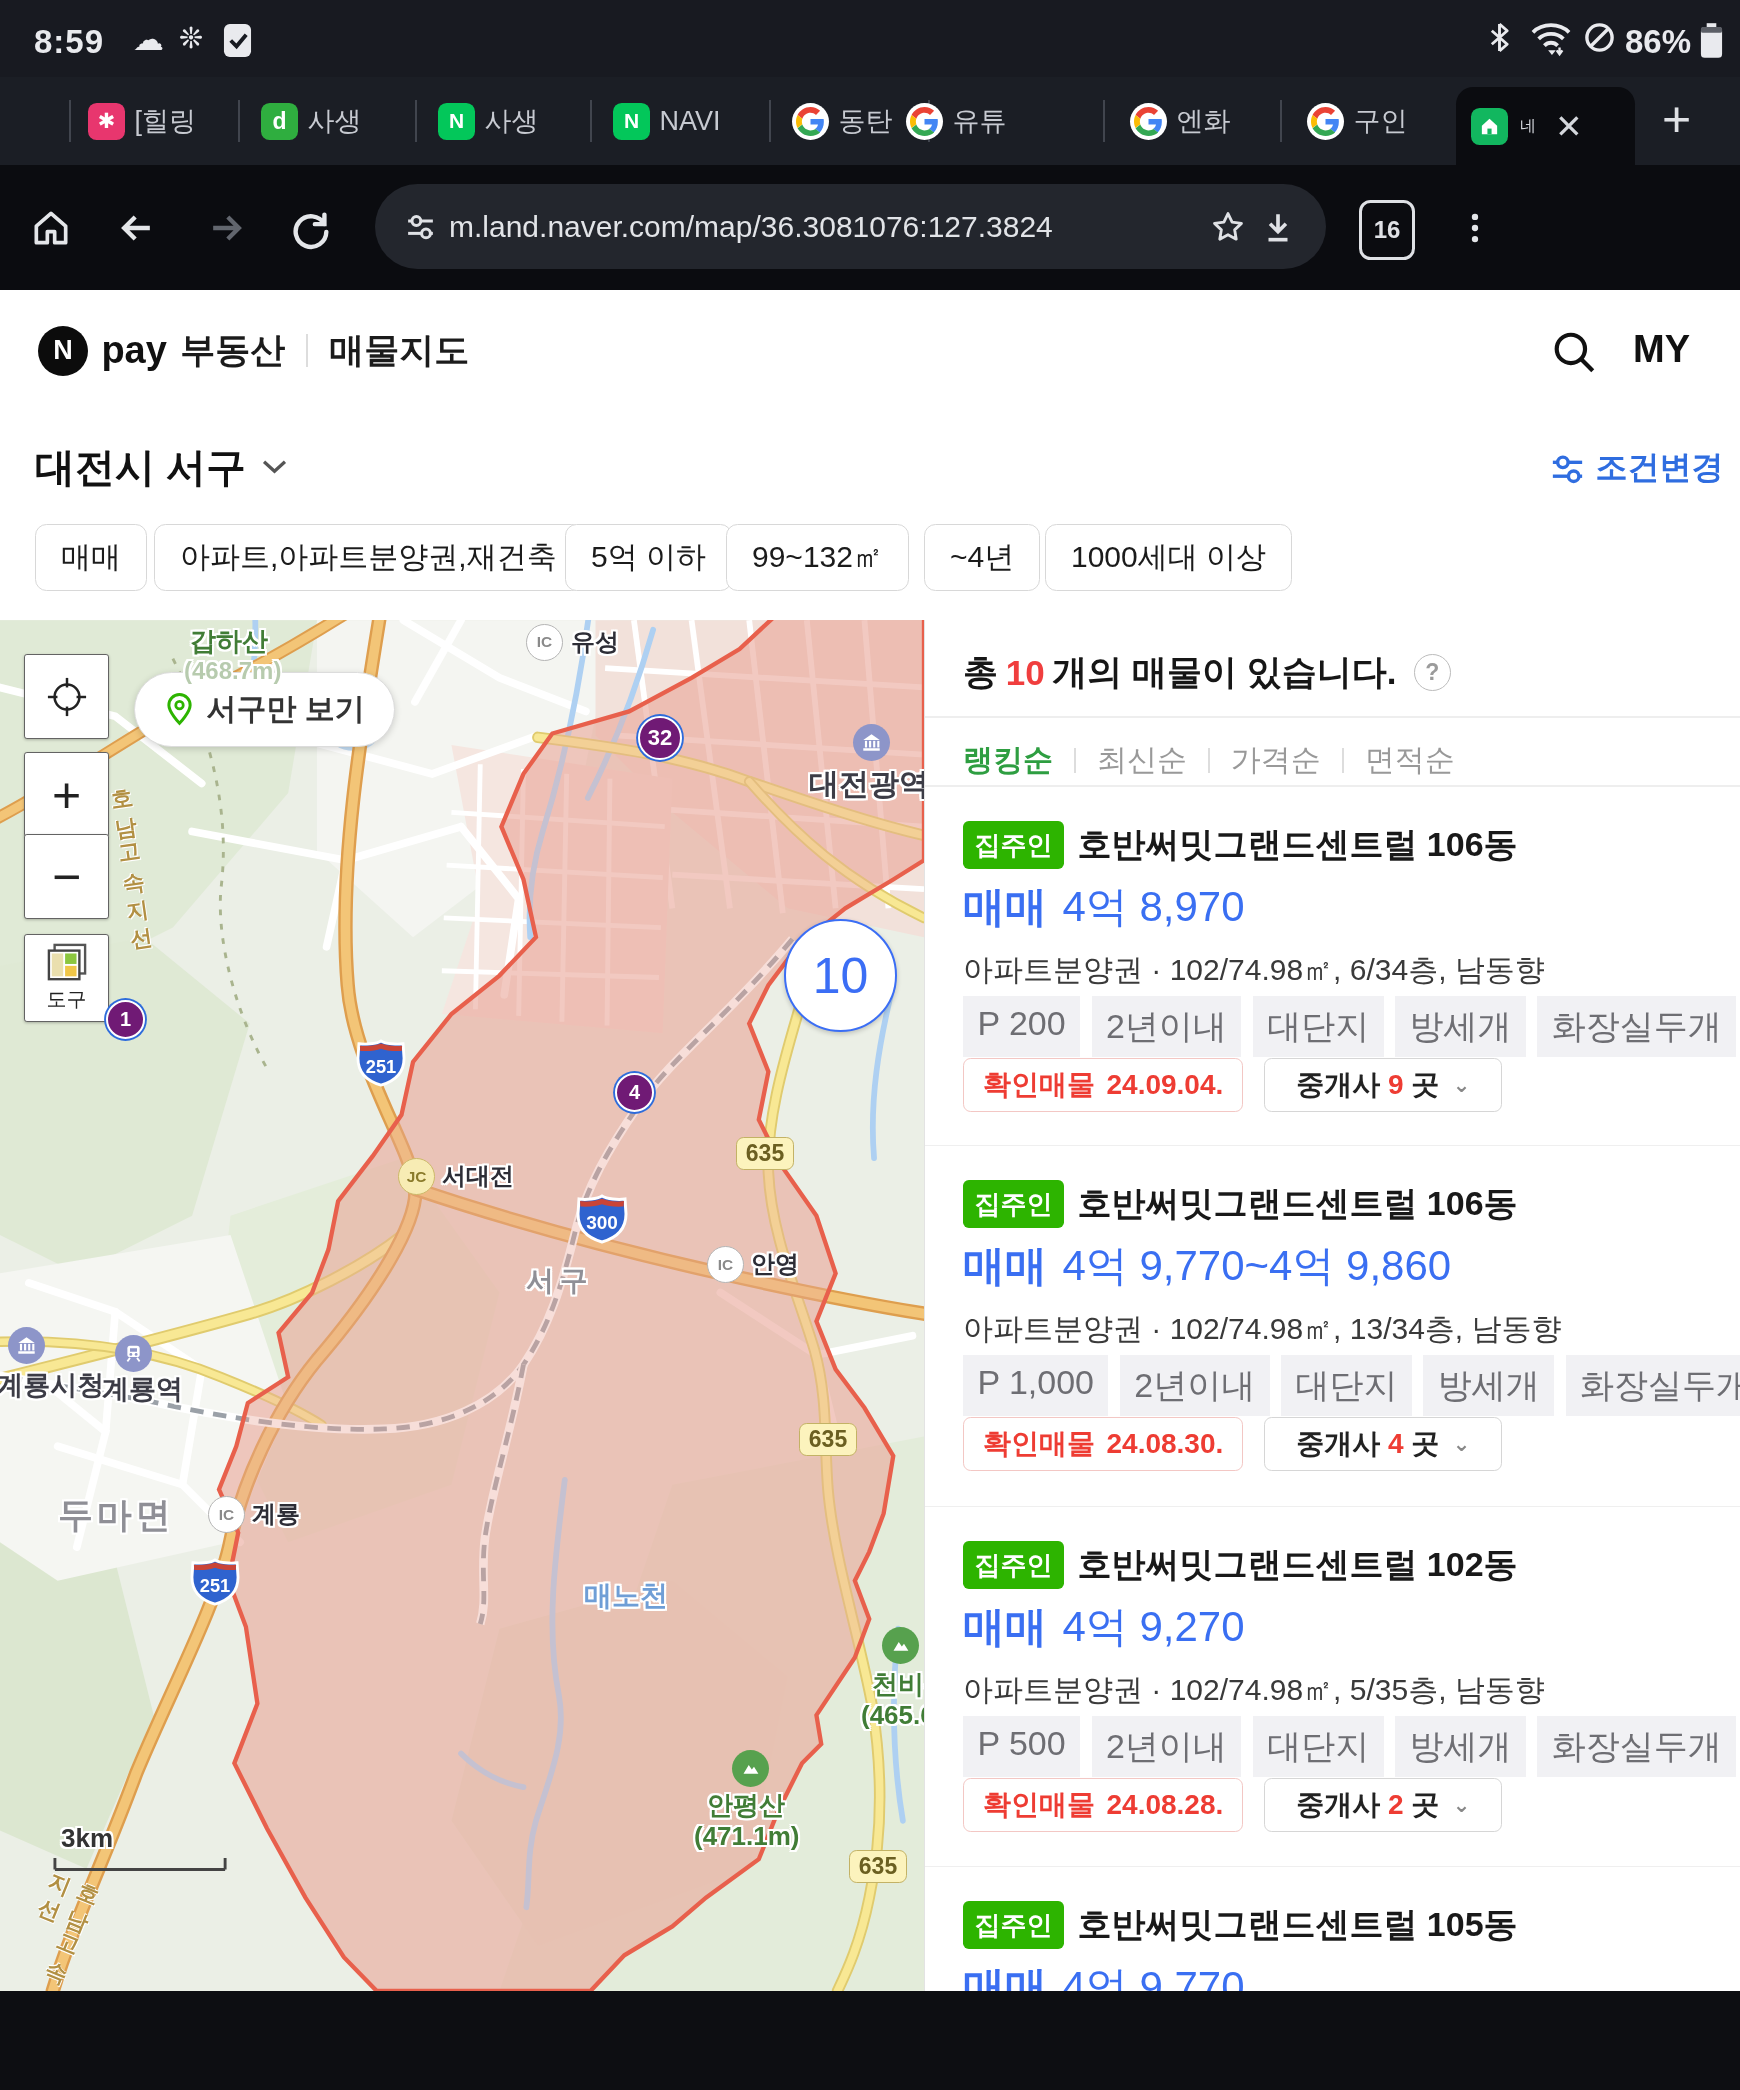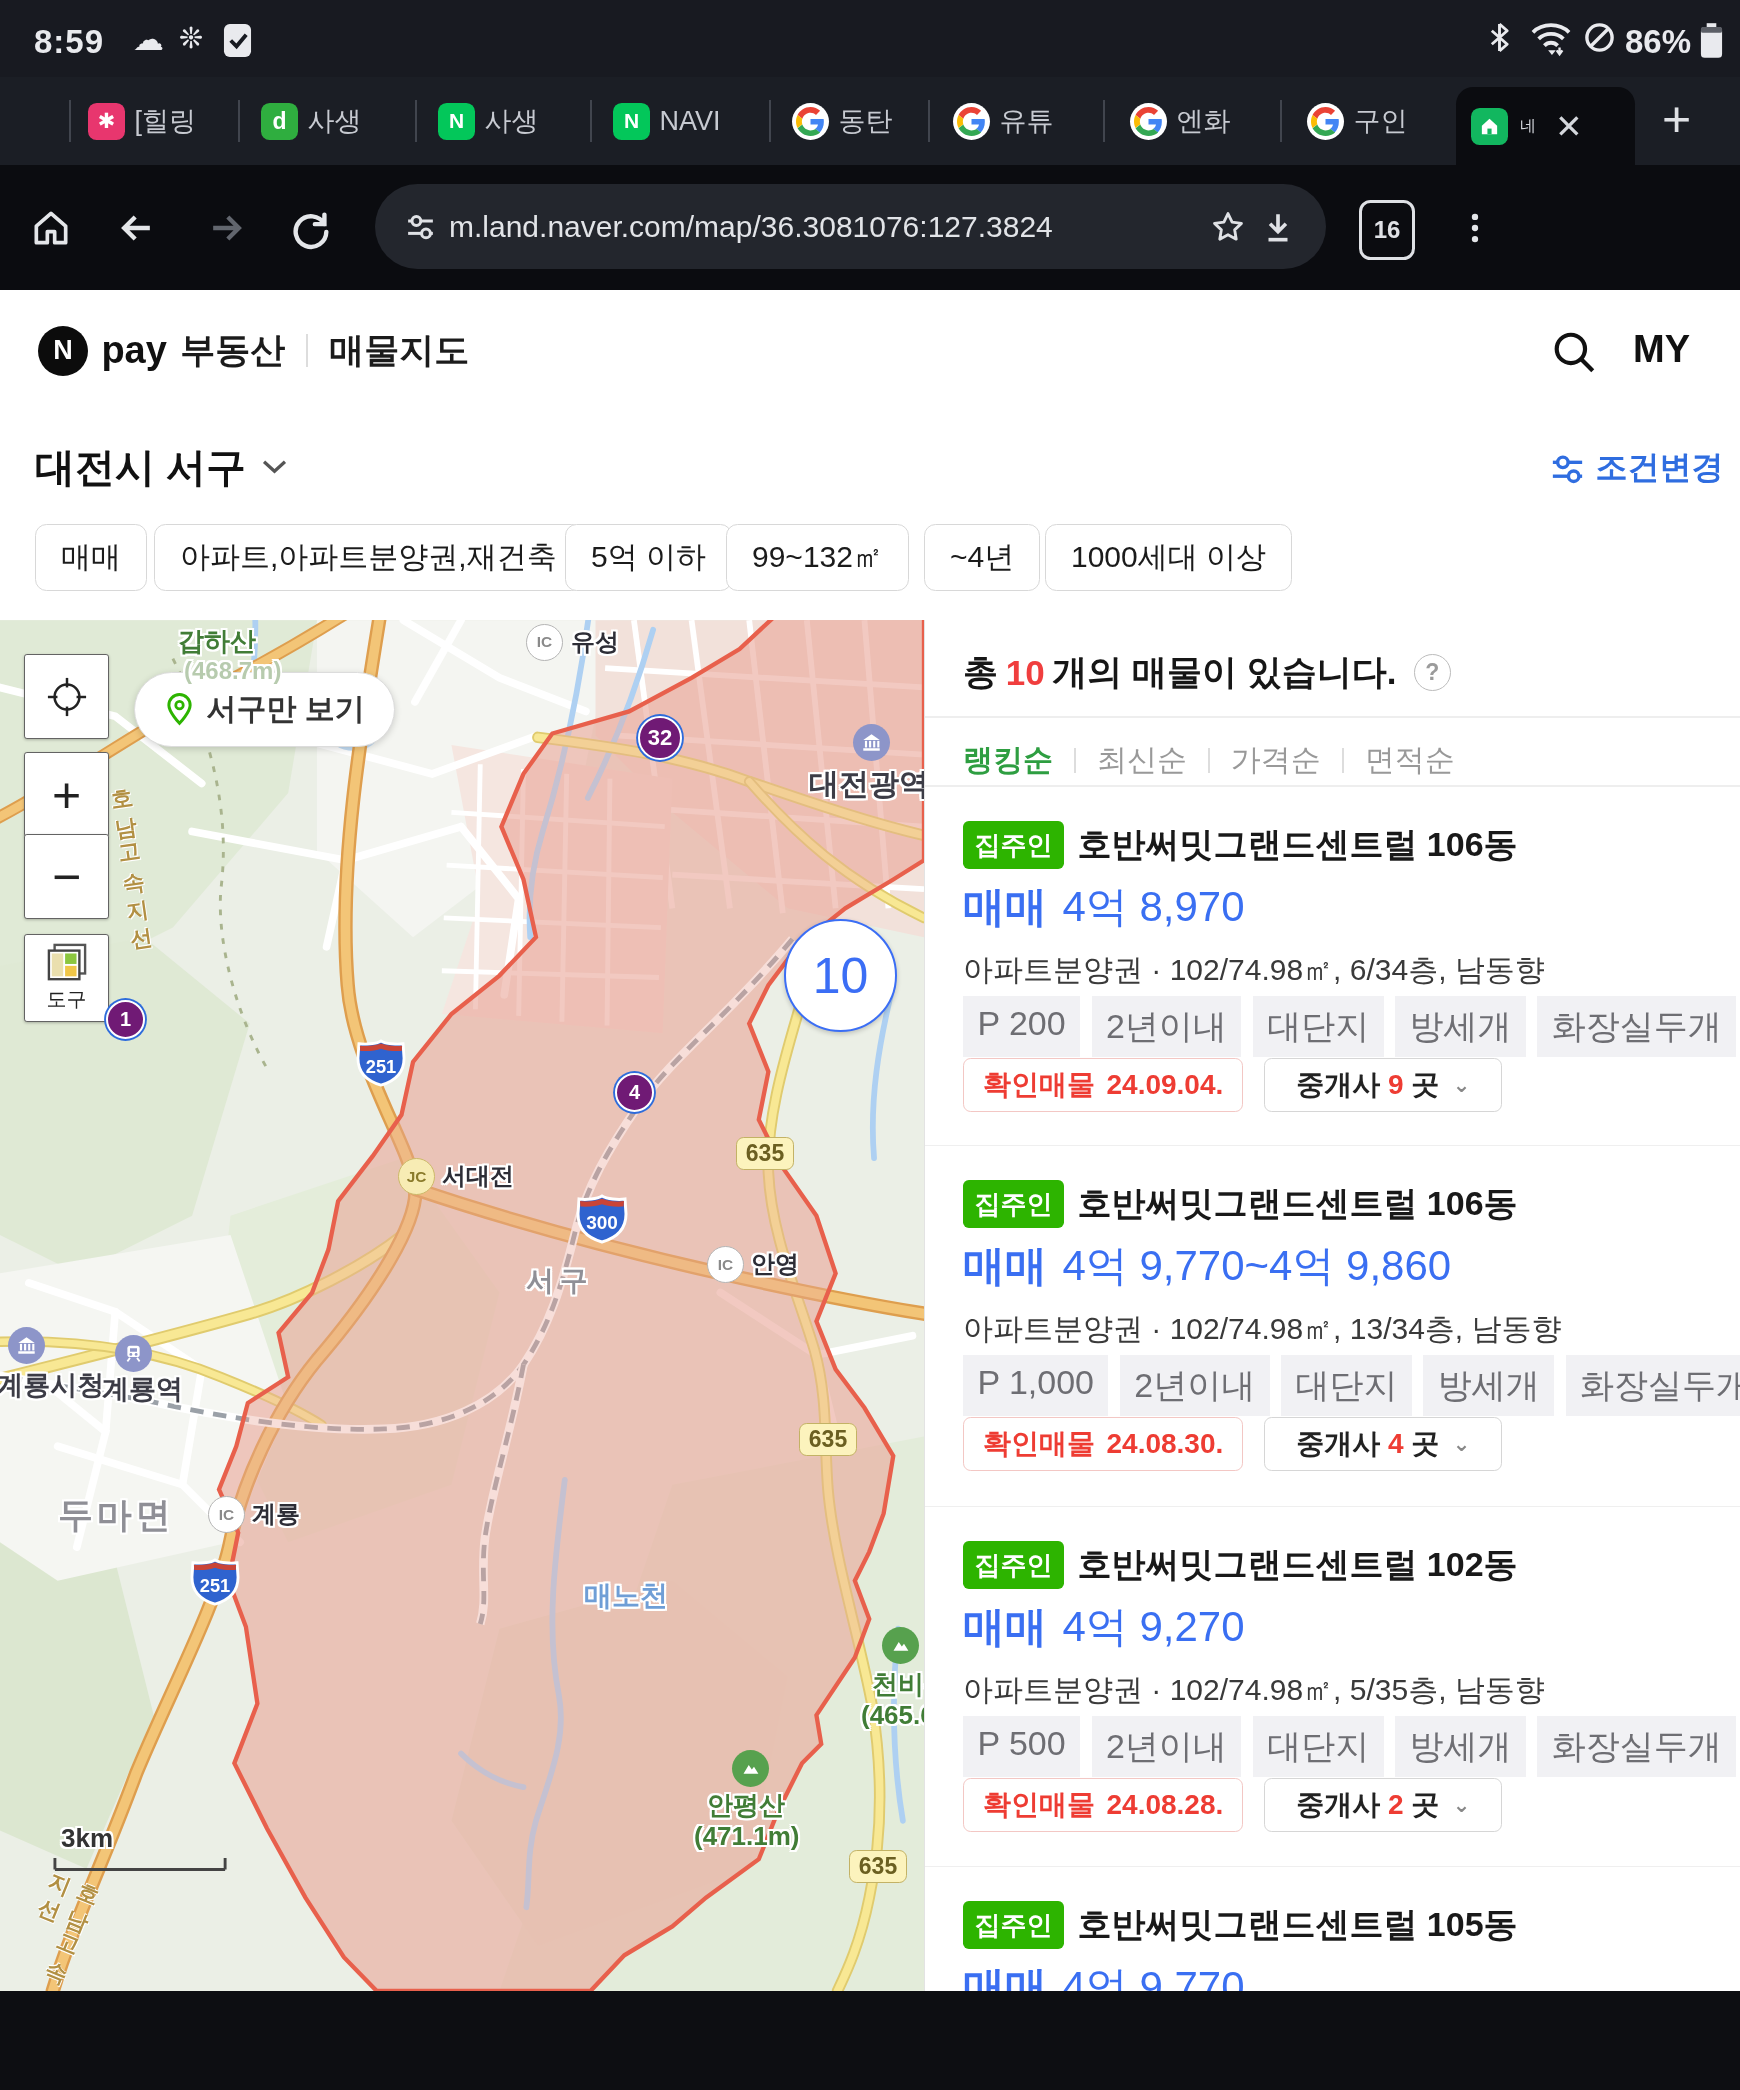--- a/index.html
+++ b/index.html
@@ -177,21 +177,21 @@
         <svg width="29" height="29" viewBox="0 0 48 48">
             <path fill="#EA4335" d="M24 9.5c3.5 0 6.6 1.2 9.1 3.6l6.8-6.8C35.7 2.4 30.2 0 24 0 14.6 0 6.5 5.4 2.6 13.2l7.9 6.2C12.4 13.5 17.7 9.5 24 9.5z"></path>
             <path fill="#4285F4" d="M46.1 24.5c0-1.6-.1-3.1-.4-4.5H24v9h12.4c-.5 2.9-2.2 5.4-4.7 7.1l7.6 5.9c4.4-4.1 6.8-10.1 6.8-17.5z"></path>
             <path fill="#FBBC05" d="M10.5 28.6c-.5-1.5-.8-3-.8-4.6s.3-3.1.8-4.6l-7.9-6.2C1 16.1 0 19.9 0 24s1 7.9 2.6 10.8l7.9-6.2z"></path>
             <path fill="#34A853" d="M24 48c6.5 0 11.9-2.1 15.9-5.8l-7.6-5.9c-2.1 1.4-4.9 2.4-8.3 2.4-6.3 0-11.6-4-13.5-9.6l-7.9 6.2C6.5 42.6 14.6 48 24 48z"></path>
           </svg>
       </span>
       <span class="lbl">동탄</span>
     </div>
     <div class="tab-divider" style="left:928px;"></div>
-    <div class="tab" style="left:953px;">
+    <div class="tab" style="left:906px;">
       <span class="favicon fav-g">
         <svg width="29" height="29" viewBox="0 0 48 48">
             <path fill="#EA4335" d="M24 9.5c3.5 0 6.6 1.2 9.1 3.6l6.8-6.8C35.7 2.4 30.2 0 24 0 14.6 0 6.5 5.4 2.6 13.2l7.9 6.2C12.4 13.5 17.7 9.5 24 9.5z"></path>
             <path fill="#4285F4" d="M46.1 24.5c0-1.6-.1-3.1-.4-4.5H24v9h12.4c-.5 2.9-2.2 5.4-4.7 7.1l7.6 5.9c4.4-4.1 6.8-10.1 6.8-17.5z"></path>
             <path fill="#FBBC05" d="M10.5 28.6c-.5-1.5-.8-3-.8-4.6s.3-3.1.8-4.6l-7.9-6.2C1 16.1 0 19.9 0 24s1 7.9 2.6 10.8l7.9-6.2z"></path>
             <path fill="#34A853" d="M24 48c6.5 0 11.9-2.1 15.9-5.8l-7.6-5.9c-2.1 1.4-4.9 2.4-8.3 2.4-6.3 0-11.6-4-13.5-9.6l-7.9 6.2C6.5 42.6 14.6 48 24 48z"></path>
           </svg>
       </span>
       <span class="lbl">유튜</span>
     </div>
@@ -452,21 +452,21 @@
     </div>
     <div style="position:absolute;left:134px;top:52px;height:73px;background:#fff;border:1px solid #dcdcdc;border-radius:38px;
       box-shadow:0 1.9px 7.7px rgba(0,0,0,.16);display:flex;align-items:center;gap:11.5px;padding:0 29px;">
       <svg width="31" height="35" viewBox="0 0 24 28">
           <path d="M12 2 C7 2 3.5 6 3.5 10.5 C3.5 16 12 25 12 25 S20.5 16 20.5 10.5 C20.5 6 17 2 12 2 Z" fill="none" stroke="#2db400" stroke-width="2.4"></path>
           <circle cx="12" cy="10.5" r="3" fill="none" stroke="#2db400" stroke-width="2.2"></circle>
         </svg>
       <span style="font-size:30px;color:#333;font-weight:600;">서구만 보기</span>
     </div>
 
-    <span class="map-label mtn" style="left:178px;top:3.8px;">갑하산</span>
+    <span class="map-label mtn" style="left:190px;top:3.8px;">갑하산</span>
     <span class="map-label" style="left:184px;top:37px;color:rgba(76,125,52,.4);font-size:24px;font-weight:700;">(468.7m)</span>
 
     <span class="ic-circle" style="left:526px;top:3.8px;">IC</span>
     <span class="map-label place" style="left:571px;top:5.8px;">유성</span>
 
     <div class="route-dot" style="left:638px;top:96px;width:40px;height:40px;font-size:22px;">32</div>
 
     <span class="poi-circle" style="left:853px;top:104px;">
       <svg width="23" height="23" viewBox="0 0 28 28">
           <path d="M4 11 L14 4 L24 11 Z" fill="#fff"></path>

